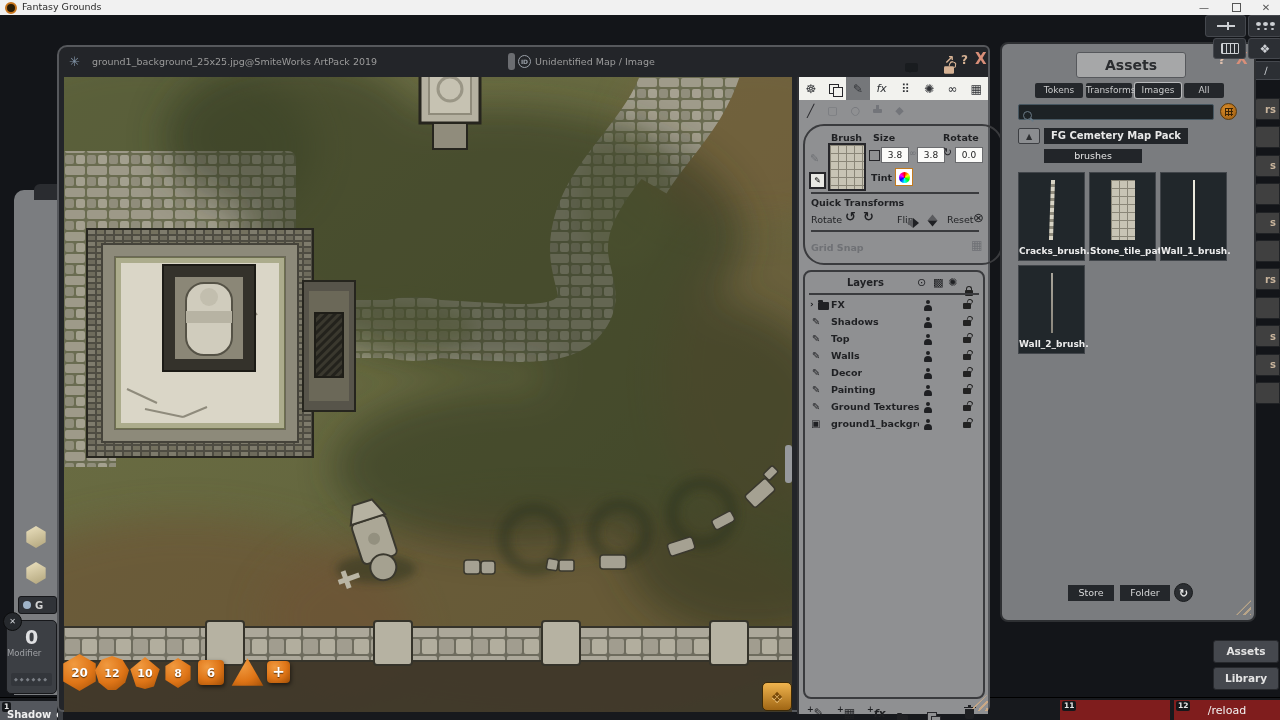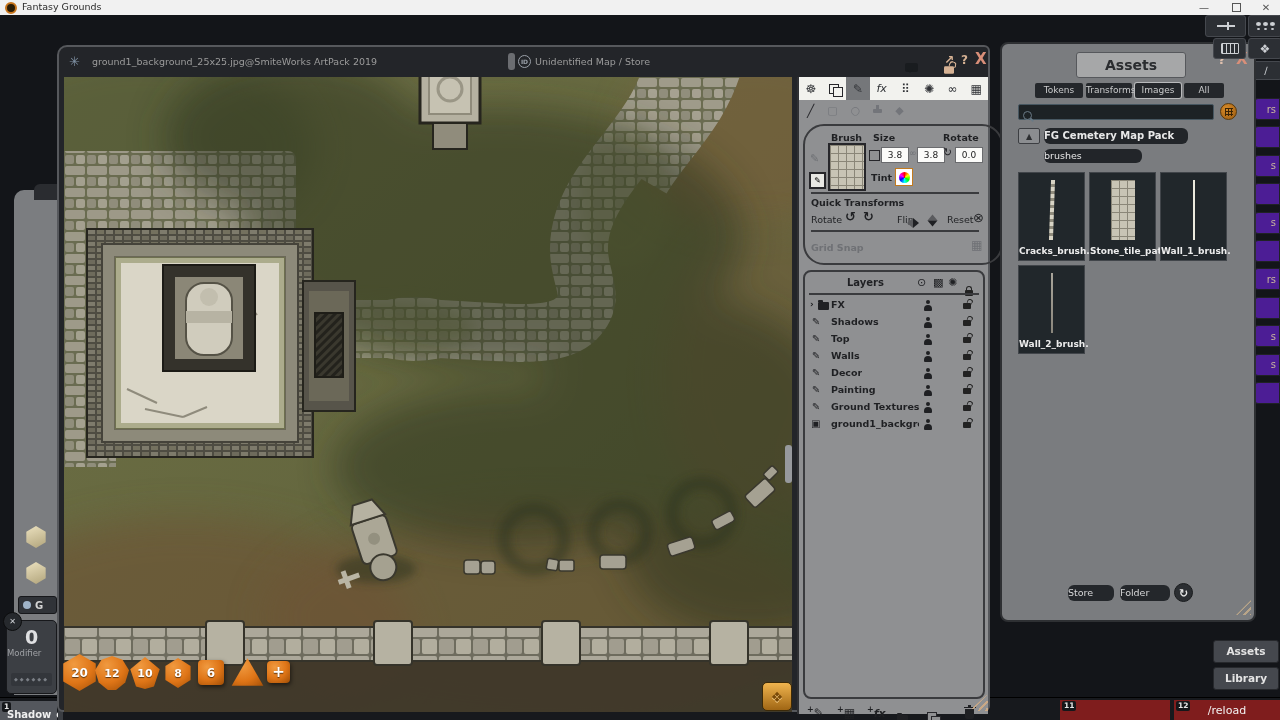--- a/index.html
+++ b/index.html
@@ -61,21 +61,21 @@
   .lrow .person{position:absolute;left:118px;top:3px;}
   .lrow .padlock{position:absolute;left:158px;top:6px;}
   .hk-num{position:absolute;top:1px;left:2px;background:#15171a;color:#e6e6e6;font-size:7.5px;
     font-weight:bold;padding:0 2px;border-radius:2px;line-height:10px;}
   
   .assets-window{left:1000px;top:42px;width:256px;height:580px;background:#7a7c7f;
     border:2px solid #2e3033;border-radius:8px;z-index:4;}
   .atab{position:absolute;height:15px;background:#24272b;color:#c9cacb;font-size:9px;
     border-radius:2px;text-align:center;line-height:15px;}
   .atab.active{box-shadow:0 0 0 1px #b9babc;}
-  .dkbtn{position:absolute;background:#222529;border-radius:6px;color:#e8e8e8;}
+  .dkbtn{position:absolute;background:#222529;border-radius:0;color:#e8e8e8;text-align:center;}
   .atile{position:relative;width:67px;height:89px;background:#21272b;border:1px solid #41454a;box-sizing:border-box;}
   .atile .alabel{position:absolute;bottom:4px;left:0;width:100%;text-align:center;font-size:9px;font-weight:bold;color:#ececec;}
   .tex{position:absolute;top:7px;left:50%;transform:translateX(-50%);height:60px;}
   .tex-cracks{width:4px;background:repeating-linear-gradient(172deg,#d8d4c5 0 4px,#8f8b7c 4px 7px);transform:translateX(-50%) rotate(2deg);}
   .tex-fence-metal{width:6px;background:repeating-linear-gradient(180deg,#7e5c48 0 6px,#46352c 6px 9px);}
   .tex-fence-stone{width:5px;background:repeating-linear-gradient(180deg,#d8d4c6 0 14px,#a9a596 14px 17px);}
   .tex-stone-tile{width:24px;background-color:#c8c4b5;
     background-image:linear-gradient(#8a8678 1px,transparent 1px),linear-gradient(90deg,#8a8678 1px,transparent 1px);
     background-size:8px 8px;}
   .tex-wall-1{width:2px;background:#eceade;}
@@ -85,22 +85,22 @@
     background:radial-gradient(circle at 35% 28%,#f09a40 0%,#df7517 52%,#9e4d06 100%);
     text-shadow:0 1px 1px rgba(0,0,0,.6);z-index:5;filter:drop-shadow(1px 2px 2px rgba(0,0,0,.55));}
   .die-d20{clip-path:polygon(50% 0%,94% 26%,94% 74%,50% 100%,6% 74%,6% 26%);}
   .die-d12{clip-path:polygon(50% 0%,81% 11%,100% 42%,89% 78%,62% 100%,38% 100%,11% 78%,0% 42%,19% 11%);}
   .die-d10{clip-path:polygon(50% 0%,96% 38%,78% 92%,50% 100%,22% 92%,4% 38%);}
   .die-d8{clip-path:polygon(50% 0%,92% 27%,92% 73%,50% 100%,8% 73%,8% 27%);}
   .die-d6{border-radius:4px;}
   .die-d4{clip-path:polygon(50% 4%,98% 96%,2% 96%);}
   .die-add-die{border-radius:4px;font-size:15px;}
   
-  .side-btn{position:absolute;left:1254px;width:26px;height:22px;background:#4c1d95;border:1px solid #202225;
-    border-radius:4px 0 0 4px;color:#c8b49c;font-weight:normal;font-size:10px;display:flex;align-items:center;
+  .side-btn{position:absolute;left:1254px;width:26px;height:22px;background:#404040;border:1px solid #202225;
+    border-radius:4px 0 0 4px;color:#c8b49c;font-weight:bold;font-size:10px;display:flex;align-items:center;
     justify-content:flex-end;padding-right:3px;box-sizing:border-box;z-index:3;}
   .tr-btn{position:absolute;background:#2c2f34;border:1px solid #45484e;border-radius:3px;z-index:6;
     display:flex;align-items:center;justify-content:center;color:#cdd0d4;}
   .dock-btn{position:absolute;left:1213px;width:64px;height:21px;background:#45484e;border:1px solid #26282c;
     border-radius:3px;color:#e4e4e4;font-weight:bold;font-size:10.5px;text-align:center;line-height:21px;z-index:3;}
   .pp{width:5px;height:4px;border-radius:50%;background:#cdd0d4;display:inline-block;margin:0 1px 4px 1px;box-shadow:0 5px 0 -1px #cdd0d4;}
   .kbd-ic{width:16px;height:9px;border:1px solid #cdd0d4;border-radius:1px;
     background:repeating-linear-gradient(90deg,#cdd0d4 0 1px,transparent 1px 4px);}
   .slider-ic{position:relative;width:18px;height:2px;background:#cdd0d4;}
   .slider-ic::after{content:"";position:absolute;left:10px;top:-3px;width:2px;height:8px;background:#cdd0d4;}
@@ -141,21 +141,21 @@
     <div style="text-align:left;font-size:8.5px;color:#9fa1a5;">Modifier</div>
     <div style="position:absolute;left:4px;top:52px;width:41px;height:13px;background:#33363b;border-radius:2px;text-align:center;line-height:13px;font-size:5px;color:#7b7f86;letter-spacing:2px;">◆◆◆◆◆◆</div>
   </div>
 
   <div class="winframe map-window">
     
     <span class="abs" style="left:10px;top:7px;color:#8193a6;font-size:13px;">✳</span>
     <span class="map-title" style="left:33px;top:9px;">ground1_background_25x25.jpg@SmiteWorks ArtPack 2019</span>
     <span class="abs" style="left:449px;top:6px;width:7px;height:17px;background:#6b6d71;border-radius:3px;"></span>
     <span class="abs" style="left:459px;top:8px;width:11px;height:11px;border:1px solid #9aa0a8;border-radius:50%;color:#9aa0a8;font-size:6px;font-weight:bold;text-align:center;line-height:11px;">ID</span>
-    <span class="map-title" style="left:476px;top:9px;">Unidentified Map / Store</span>
+    <span class="map-title" style="left:476px;top:9px;">Unidentified Map / Image</span>
     <span class="abs bubble-ic" style="left:846px;top:10px;"></span>
     <span class="abs padlock open" style="left:868px;top:11px;--c:#d6b294;transform:scale(1.25);"></span>
     <span class="abs tan" style="left:885px;top:6px;font-size:12px;">↗</span>
     <span class="abs tan" style="left:902px;top:6px;font-size:12px;">?</span>
     <span class="abs" style="left:916px;top:3px;font-size:15px;font-weight:bold;color:#d98f79;">X</span>
 
     
     <div class="map-canvas">
       <svg width="728" height="635" viewBox="0 0 728 635">
         <defs>

